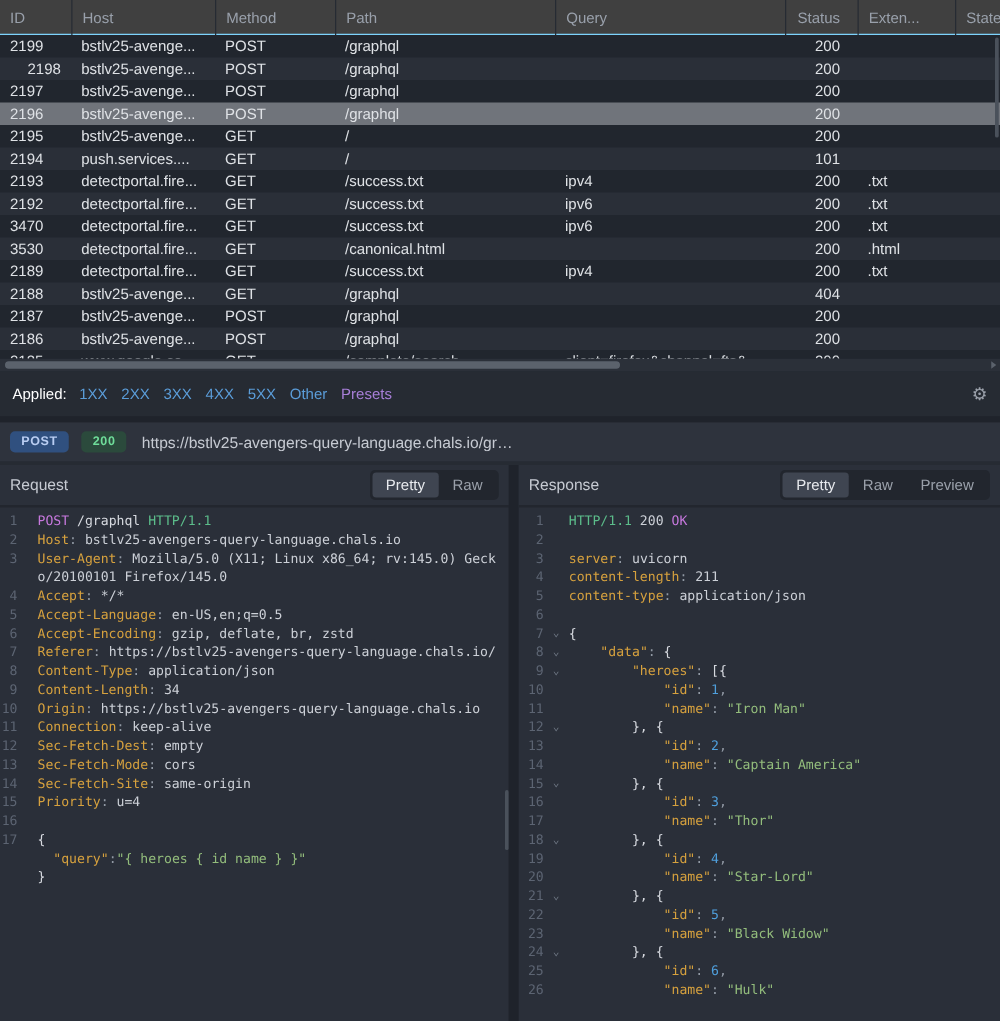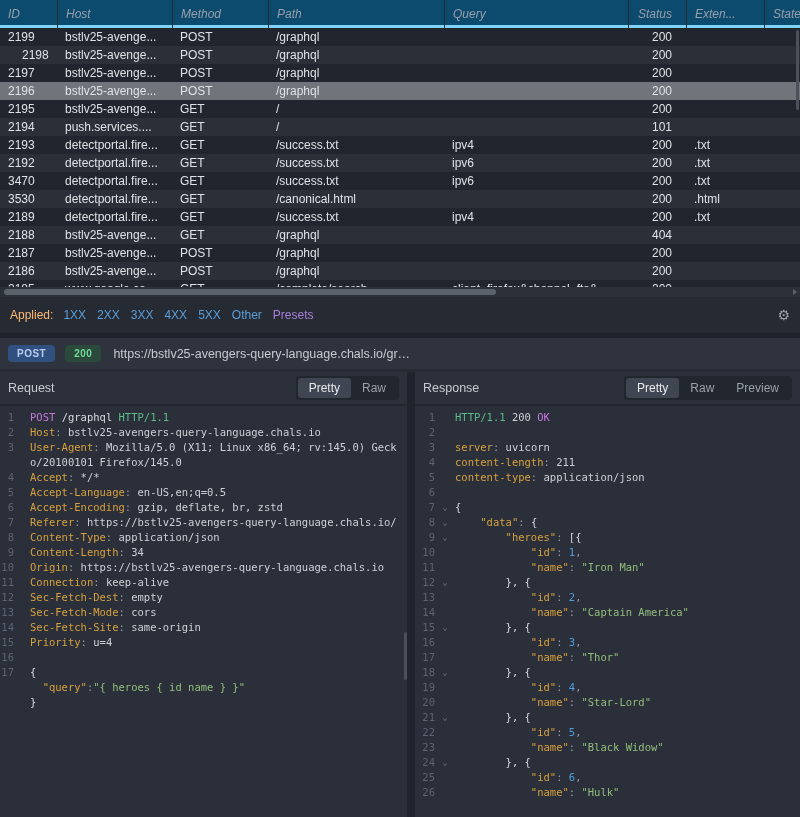--- a/index.html
+++ b/index.html
@@ -2,21 +2,21 @@
 <html><head>
 <meta charset="utf-8">
 <style>
   * { margin:0; padding:0; box-sizing:border-box; }
   html,body { width:800px; height:817px; overflow:hidden; background:#262b33;
               font-family:"Liberation Sans", sans-serif; }
   #root { position:relative; width:800px; height:817px; background:#262b33; }
 
   
   .table { position:absolute; top:0; left:0; width:800px; height:287px; overflow:hidden; background:#21262e; }
-  .thead { position:relative; height:28px; background:#0c4a6e; border-bottom:3px solid #7dd3fc;font-style:italic; }
+  .thead { position:relative; height:28px; background:#404040; border-bottom:1px solid #7dd3fc; }
   .th { position:absolute; top:0; height:28px; line-height:28px; color:#99a0ab; font-size:12px;
         border-left:1px solid #262b33; padding-left:8px; overflow:hidden; white-space:nowrap; }
   .th:first-child { border-left:none; }
   .tr { position:relative; height:18px; background:#21262e; }
   .tr.alt { background:#2a2f38; }
   .tr.sel { background:#70747b; }
   .tr.clipped { height:7px; overflow:hidden; }
   .td { position:absolute; top:0; height:18px; line-height:18px; color:#dfe2e6; font-size:12px;
         overflow:hidden; white-space:nowrap; padding-left:8px; }
   .td.right { text-align:right; padding-left:0; padding-right:14px; }
@@ -24,21 +24,21 @@
 
   
   .hscroll { position:absolute; top:287px; left:0; width:800px; height:10px; background:#2b3039; }
   .hthumb { position:absolute; top:2px; left:4px; width:492px; height:6px; background:#5b626c; border-radius:3px; }
   .harrow { position:absolute; right:3px; top:2px; width:0; height:0;
             border-top:3px solid transparent; border-bottom:3px solid transparent; border-left:4px solid #5b626c; }
 
   
   .filterbar { position:absolute; top:297px; left:0; width:800px; height:36px; background:#262b33;
                display:flex; align-items:center; padding:0 10px; font-size:12px; }
-  .filterbar .lbl { color:#fdba74; margin-right:10px; }
+  .filterbar .lbl { color:#ffffff; margin-right:10px; }
   .chip { color:#5b9dd9; margin-right:11px; cursor:pointer; }
   .chip.presets { color:#a87fd8; }
   .gear { margin-left:auto; color:#9ba1ab; font-size:14px; cursor:pointer; }
 
   
   .gap1 { position:absolute; top:333px; left:0; width:800px; height:5px; background:#1f232b; }
   .sumbar { position:absolute; top:338px; left:0; width:800px; height:31px; background:#2e333d;
             display:flex; align-items:center; padding:0 8px; }
   .badge { font-size:10px; font-weight:bold; padding:3px 9px; border-radius:4px; letter-spacing:.5px; }
   .badge.method { background:#30507f; color:#b9cdf2; margin-right:10px; }

